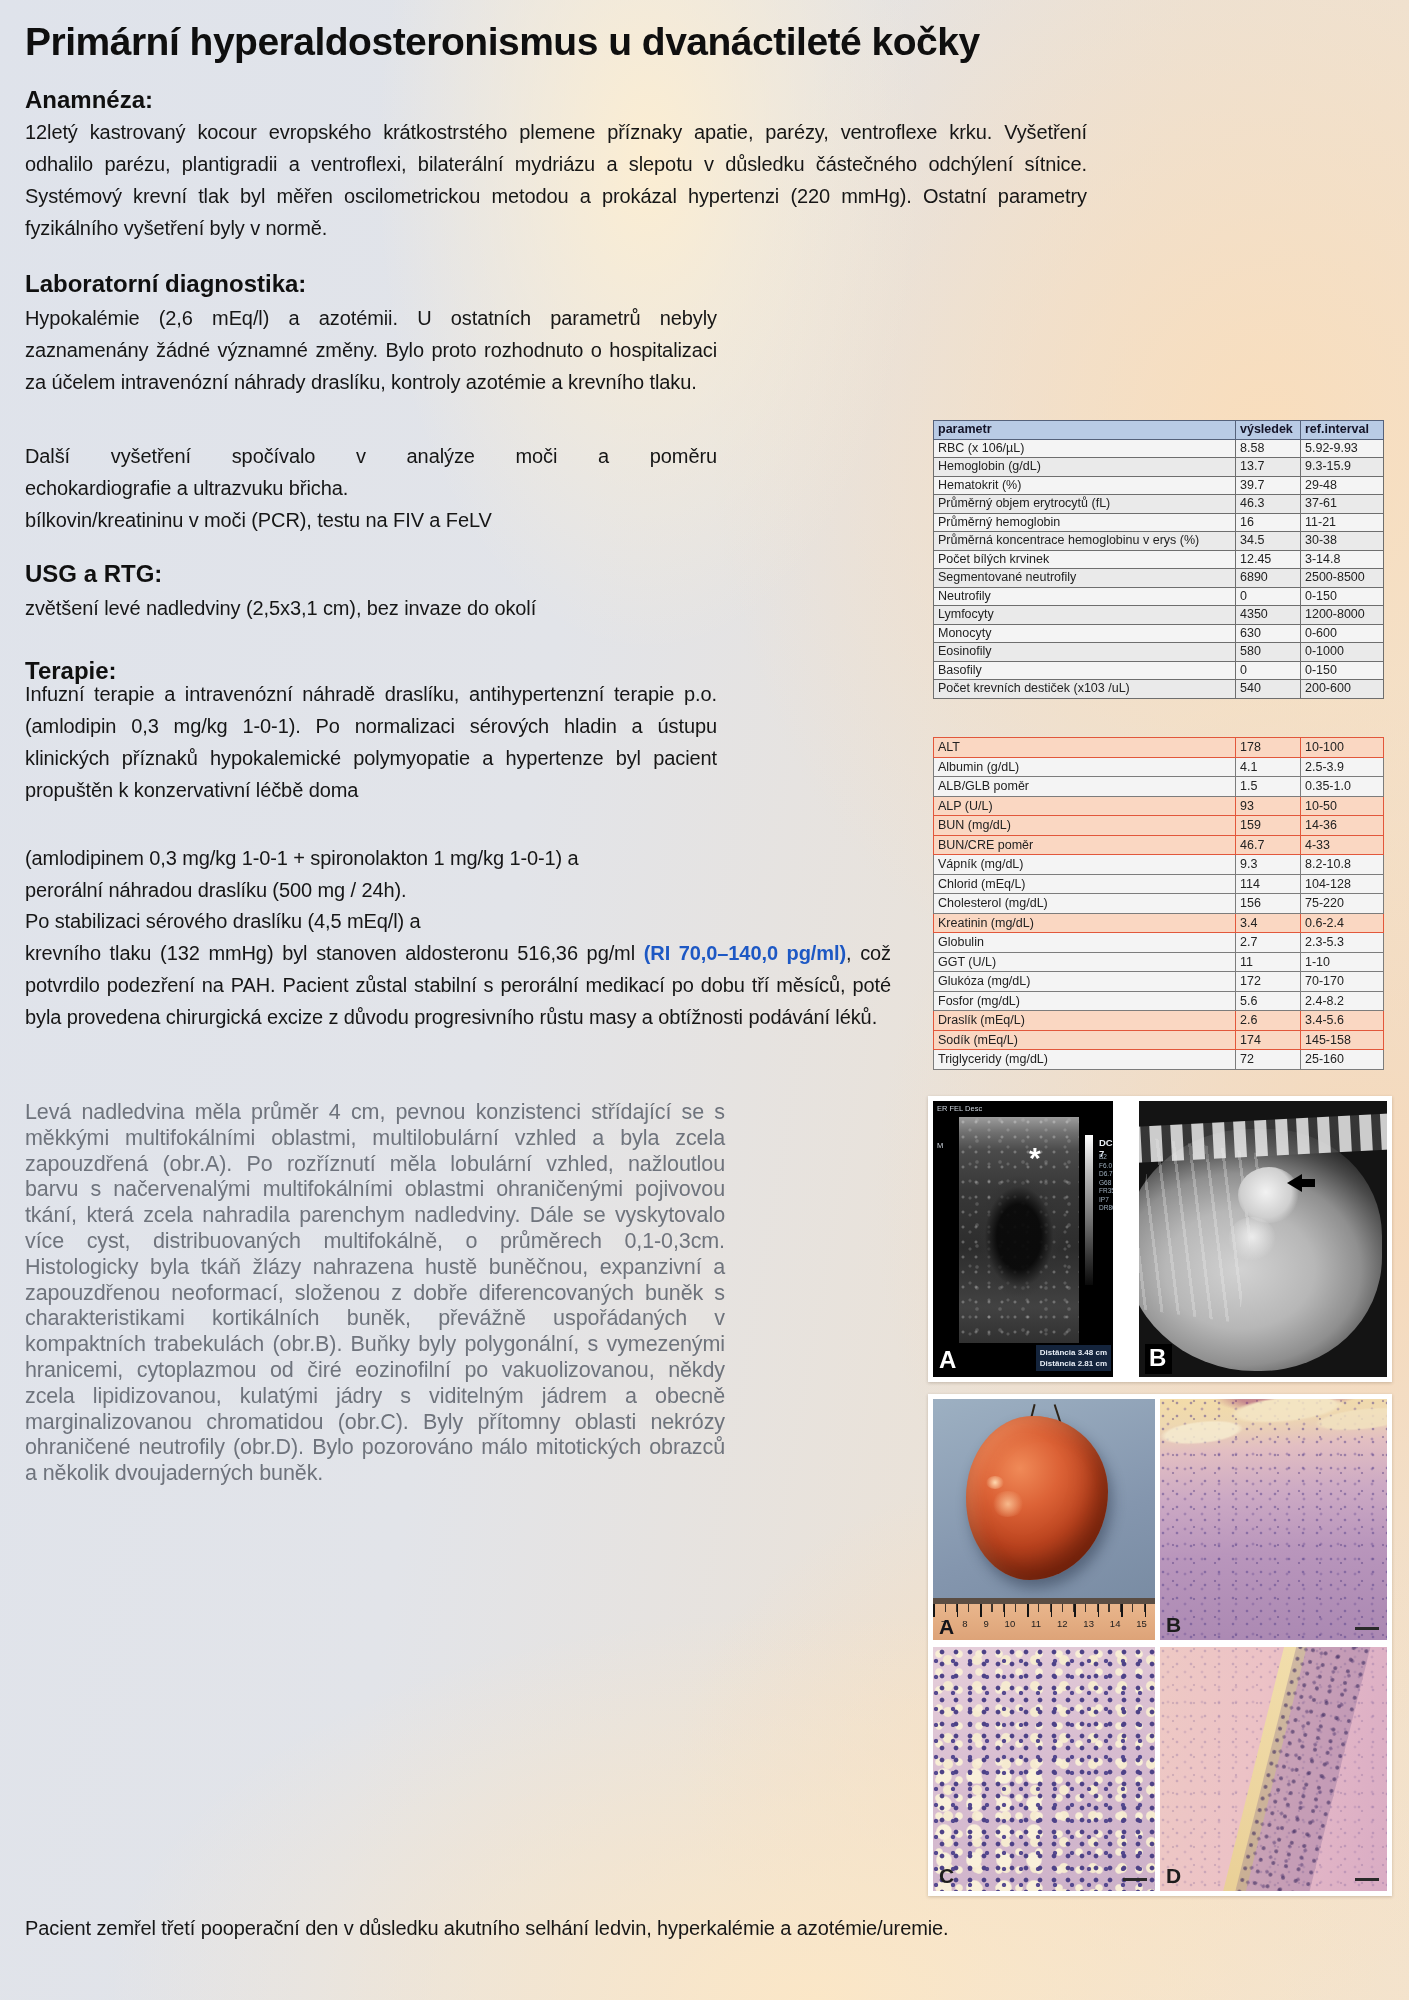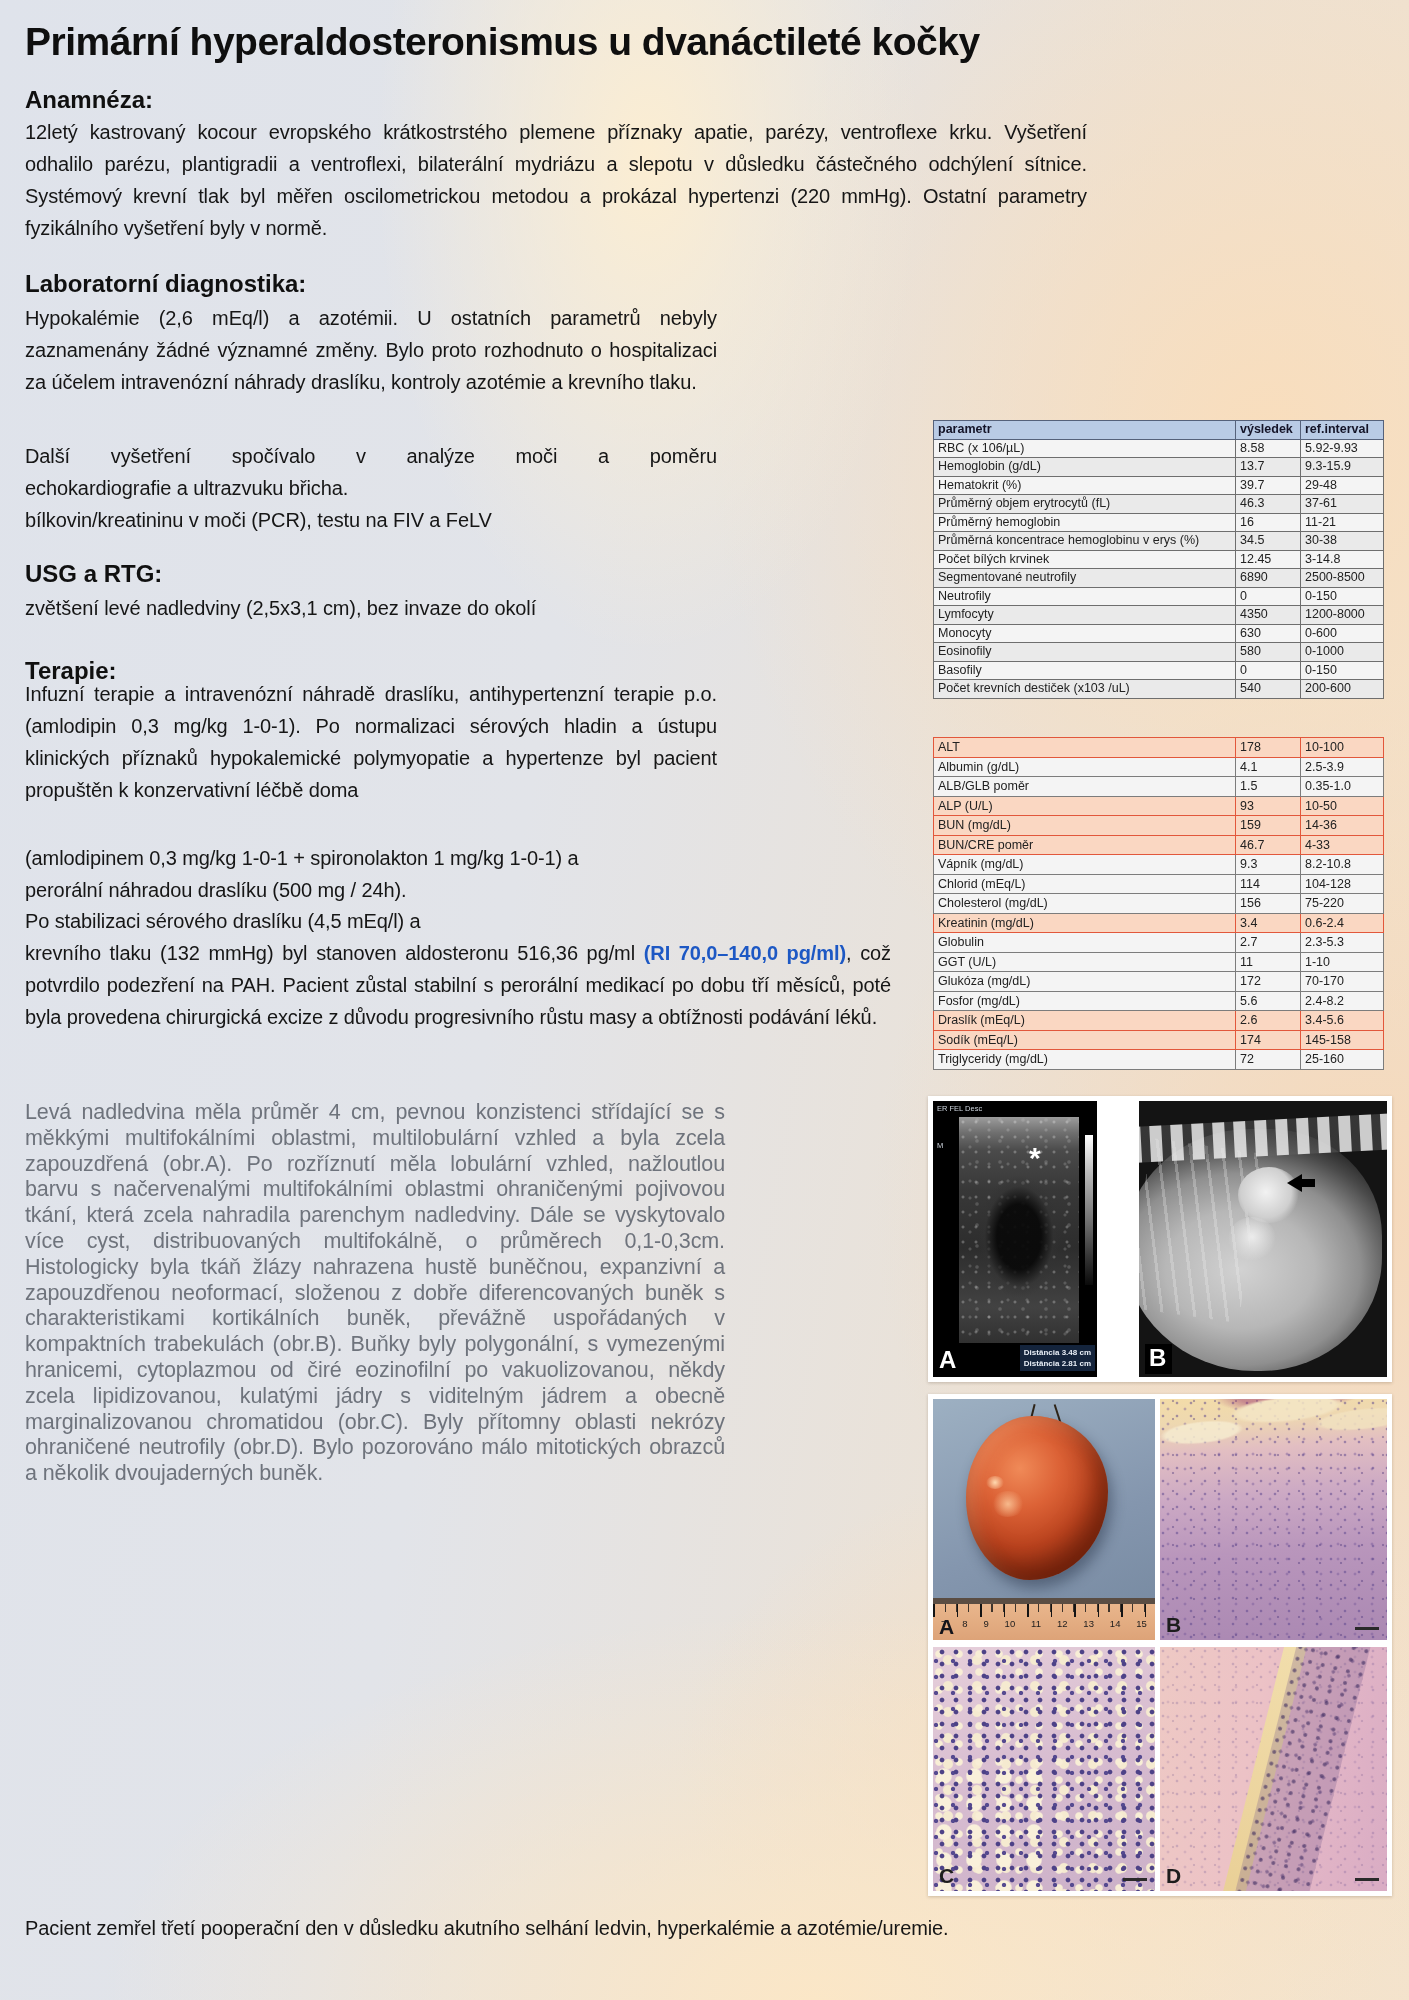--- a/index.html
+++ b/index.html
@@ -345,21 +345,21 @@
         </tr>
         <tr class="row-norm">
           <td>Triglyceridy (mg/dL)</td>
           <td>72</td>
           <td>25-160</td>
         </tr>
       </tbody>
   </table>
 
   <div class="panel" style="left:928px;top:1096px;width:464px;height:286px;">
-    <div class="fig us" style="left:5px;top:5px;width:164px;height:276px;">
+    <div class="fig us" style="left:5px;top:5px;width:180px;height:276px;">
       <div class="us-txt" style="left:4px;top:3px;">ER FEL Desc</div>
       <div class="us-txt" style="left:4px;top:40px;">M</div>
       <div class="us-sono"></div>
       <div class="us-star">*</div>
       <div class="us-grayscale"></div>
       <div class="us-mode">DC-7</div>
       <div class="us-settings" id="us-settings">
           <div>B2</div>
           <div>F6.0  D6.7  G68</div>
           <div>FR35  IP7  DR80</div>

